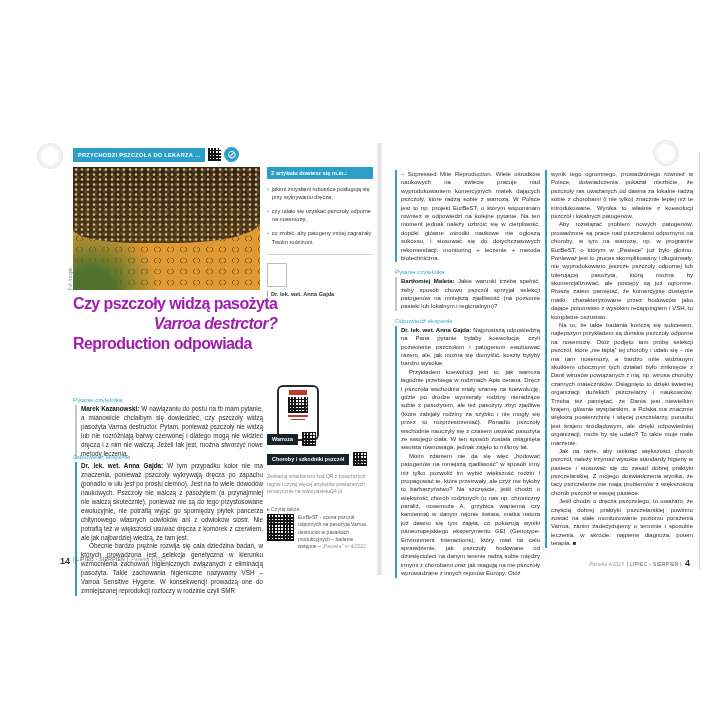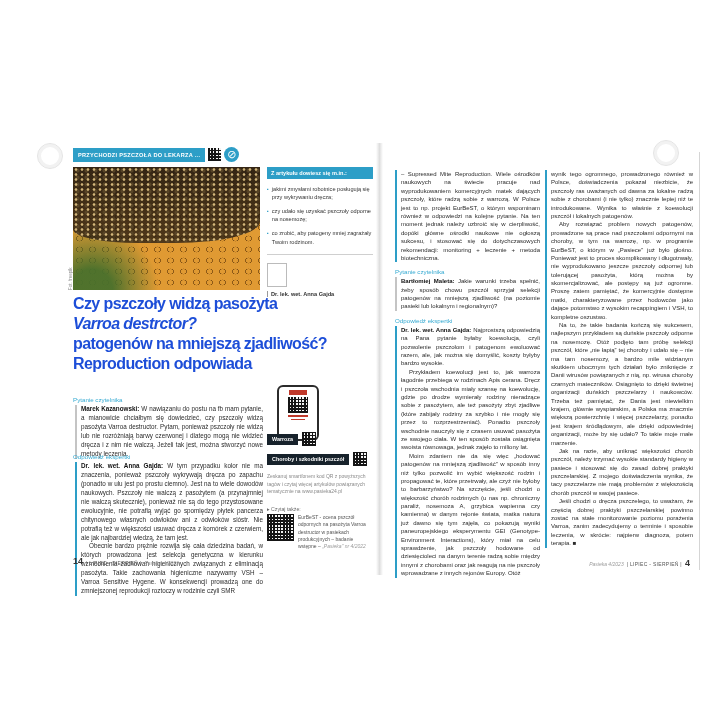--- a/index.html
+++ b/index.html
@@ -39,22 +39,22 @@
   .ib-item{display:flex;gap:3px;font-size:5.6px;line-height:1.45;color:#333;margin-top:6px;}
   .ib-b{color:#2d9ec7;font-size:5px;line-height:1.6;}
   .ib-sep{border-top:1px solid #cfcfcf;margin-top:8px;}
   .author-photo{width:18px;height:22px;margin-top:8px;border:1px solid #bbb;
       background:
         radial-gradient(circle at 50% 38%, #e8c49a 0 4px, rgba(0,0,0,0) 5px),
         linear-gradient(#9aa3a8 55%, #5d6possibly 0),
         linear-gradient(#9aa3a8, #7c8489);}
   .author-name{font-size:5.6px;font-weight:bold;color:#333;border-left:1px solid #999;padding-left:3px;margin-top:4px;}
   
-  .headline{color:#1d4ed8;font-weight:bold;font-size:16px;line-height:1.25;letter-spacing:-.6px;white-space:nowrap;}
-  .headline .it{font-style:italic;}
+  .headline{color:#a21caf;font-weight:bold;font-size:16px;line-height:1.25;letter-spacing:-.6px;white-space:nowrap;}
+  .headline .it{font-style:italic;text-align:right;}
   
   .lbl{color:#35aad2;font-size:6.2px;}
   .body-text{font-size:6.3px;line-height:1.42;text-align:justify;color:#2b2b2b;margin:0;}
   .que{border-left:2px solid #c4c4c4;padding-left:4px;}
   .ans{border-left:2px solid #2d9ec7;padding-left:4px;}
   .ind{text-indent:8px;}
   b.lead{color:#111;}
   
   .phone{width:34px;height:46px;border:2px solid #2b2b2b;border-radius:6px;background:#fff;
          display:flex;flex-direction:column;align-items:center;padding:3px 2px;gap:2px;}
@@ -106,21 +106,20 @@
       <span>co zrobić, aby patogeny mniej zagrażały Twoim rodzinom.</span>
     </div>
     <div class="ib-sep"></div>
     <div class="author-photo"></div>
     <div class="author-name">Dr. lek. wet. Anna Gajda</div>
   </div>
 
   <div class="abs headline" style="left:13px;top:154px;">
     <div>Czy pszczoły widzą pasożyta</div>
     <div class="it">Varroa destrctor?</div>
-    <div>patogenów na mniejszą zjadliwość?</div>
     <div>Reproduction odpowiada</div>
   </div>
 
   <div class="abs lbl" style="left:13px;top:256px;">Pytanie czytelnika</div>
   <div class="abs que" style="left:15px;top:265px;width:182px;">
     <p class="body-text"><b class="lead">Marek Kazanowski:</b> <span>W nawiązaniu do postu na fb mam pytanie, a mianowicie chciałbym się dowiedzieć, czy pszczoły widzą pasożyta Varroa destructor. Pytam, ponieważ pszczoły nie widzą lub nie rozróżniają barwy czerwonej i dlatego mogą nie widzieć dręcza i z nim nie walczą. Jeżeli tak jest, można stworzyć nowe metody leczenia.</span></p>
   </div>
 
   <div class="abs lbl" style="left:13px;top:313px;">Odpowiedź ekspertki</div>
   <div class="abs ans" style="left:15px;top:322px;width:182px;">
@@ -151,21 +150,21 @@
     <span>▸ </span><span>Czytaj także:</span>
   </div>
   <div class="abs" style="left:207px;top:374px;display:flex;gap:4px;">
     <div class="qr" style="width:27px;height:27px;flex:none;"></div>
     <div class="ra-title" style="width:74px;">
       <span>EurBeST - ocena pszczół odpornych na pasożyta Varroa destructor w pasiekach produkcyjnych – badanie wstępne –</span>
       <span class="ra-src">„Pasieka” nr 4/2022</span>
     </div>
   </div>
 
-  <div class="abs" style="left:13px;top:416px;display:flex;align-items:flex-end;gap:3px;">
+  <div class="abs" style="left:0;top:416px;display:flex;align-items:flex-start;gap:3px;">
     <span class="f-page">14</span>
     <span class="f-months">| LIPIEC - SIERPIEŃ |</span>
     <span class="f-issue">Pasieka 4/2023</span>
   </div>
 </div>
 
 <div class="abs" style="left:382px;top:140px;width:318px;height:445px;">
 
   <div class="abs" style="left:13px;top:30px;width:145px;">
     <div class="ans">

